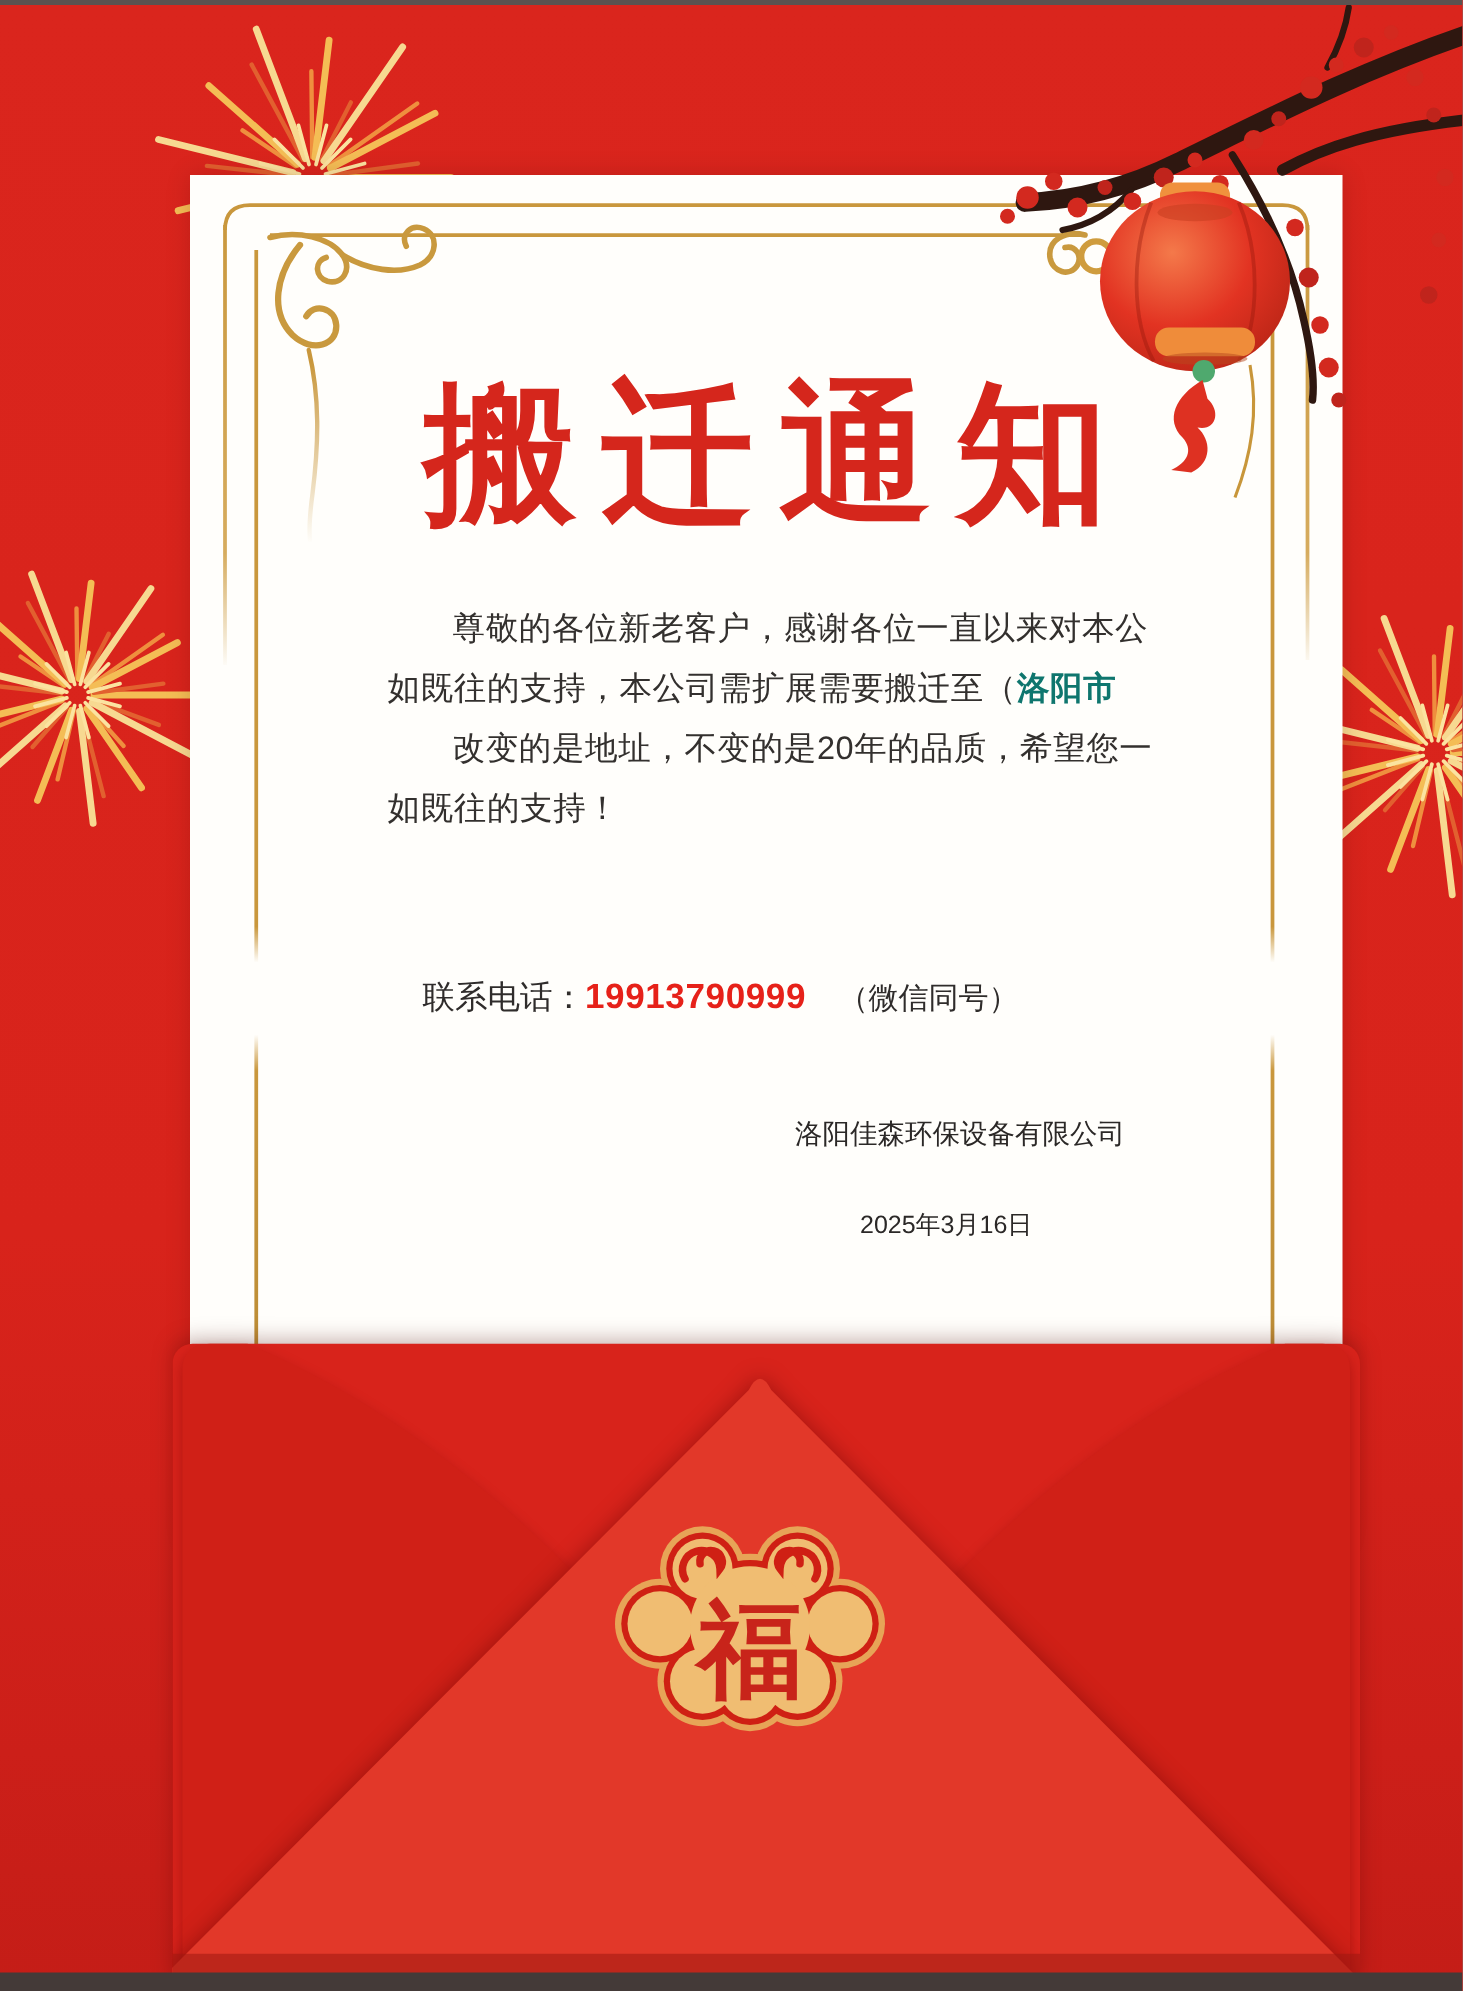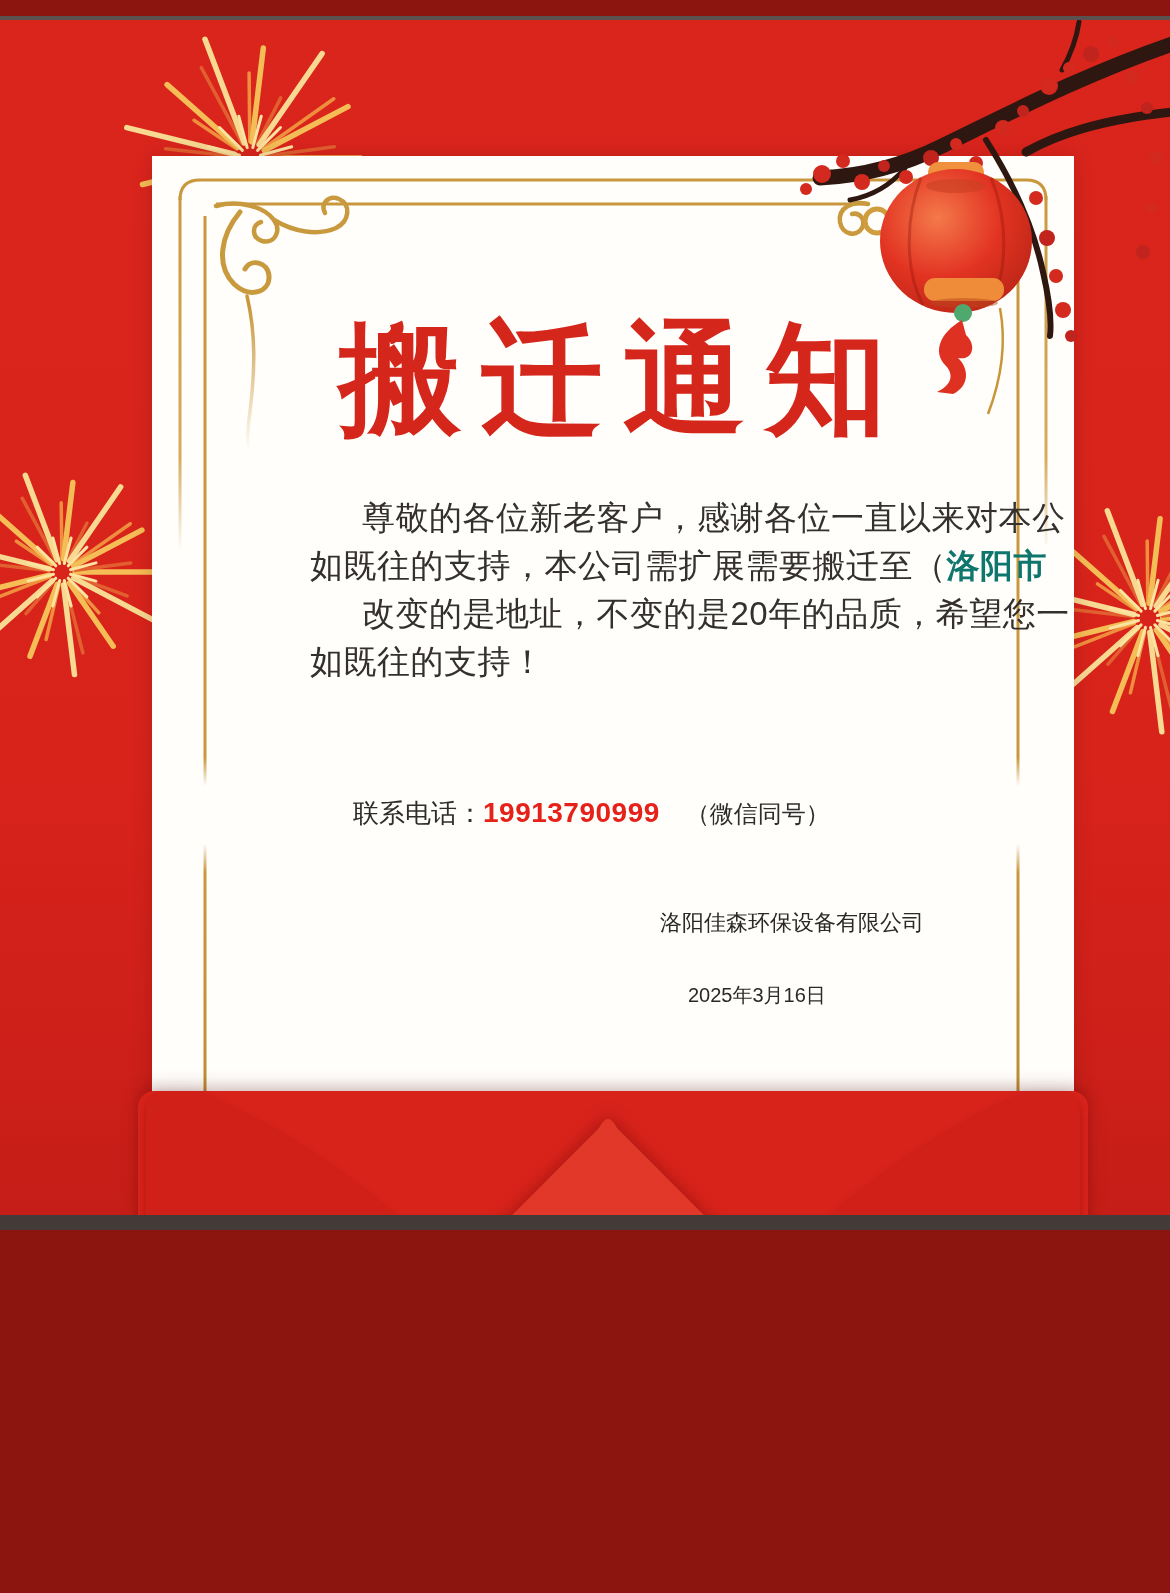--- a/index.html
+++ b/index.html
@@ -1,17 +1,17 @@
 <!DOCTYPE html>
 <html><head>
 <meta charset="utf-8">
 <style>
   html,body{margin:0;padding:0;background:#8c1510;}
   .page{
-    position:relative;width:1170px;height:1214px;overflow:hidden;margin:16px auto;
+    position:relative;width:1170px;height:1593px;overflow:hidden;margin:0 auto;
     background:linear-gradient(180deg,#da251d 0%,#d8231b 62%,#cc1f19 88%,#c41d17 100%);
     font-family:"Liberation Sans","DejaVu Sans",sans-serif;
     text-decoration:underline;
   }
   .edge-strip{position:absolute;left:0;width:100%;background:#4c413e;z-index:40;}
   .edge-strip.top{top:0;height:4px;background:#5b5250;}
   .edge-strip.bottom{bottom:0;height:15px;background:#443a38;}
 
   .burst{position:absolute;z-index:1;pointer-events:none;}
 
@@ -21,33 +21,33 @@
   }
   .frame-svg{position:absolute;left:0;top:0;width:922px;height:1095px;pointer-events:none;}
 
   .title{
     position:absolute;left:0;top:158px;width:100%;margin:0;
     text-align:center;font-size:122px;line-height:130px;font-weight:900;
     color:#d5261c;letter-spacing:20px;text-indent:20px;white-space:nowrap;
   }
   .body-block{
     position:absolute;left:158px;top:338px;width:600px;
-    font-size:33px;line-height:48px;color:#33302e;letter-spacing:.5px;
+    font-size:26px;line-height:48px;color:#33302e;letter-spacing:.5px;
   }
   .bline{white-space:nowrap;}
   .indent{padding-left:52px;}
   .red{color:#0f766e;font-weight:700;}
 
   .phone-line{
-    position:absolute;left:201px;top:640px;font-size:26px;color:#2f2c2b;white-space:nowrap;text-align:center;
+    position:absolute;left:186px;top:640px;font-size:26px;color:#2f2c2b;white-space:nowrap;text-align:center;
   }
   .phone-line .num{font-size:28px;font-weight:700;color:#e62119;letter-spacing:.5px;}
   .phone-line .note{font-size:24px;}
 
-  .company{position:absolute;left:508px;top:752px;font-size:22px;color:#2b2827;white-space:nowrap;}
+  .company{position:absolute;left:484px;top:752px;font-size:22px;color:#2b2827;white-space:nowrap;}
   .dateline{position:absolute;left:536px;top:826px;font-size:20px;color:#2b2827;white-space:nowrap;}
 
   .deco-top{position:absolute;left:0;top:0;width:1170px;height:760px;z-index:12;pointer-events:none;}
 
   .envelope{position:absolute;left:138px;top:1068px;width:950px;height:525px;z-index:30;}
   .envelope svg{filter:drop-shadow(0 -4px 8px rgba(70,0,0,.28));}
 </style>
 </head>
 <body>
 

